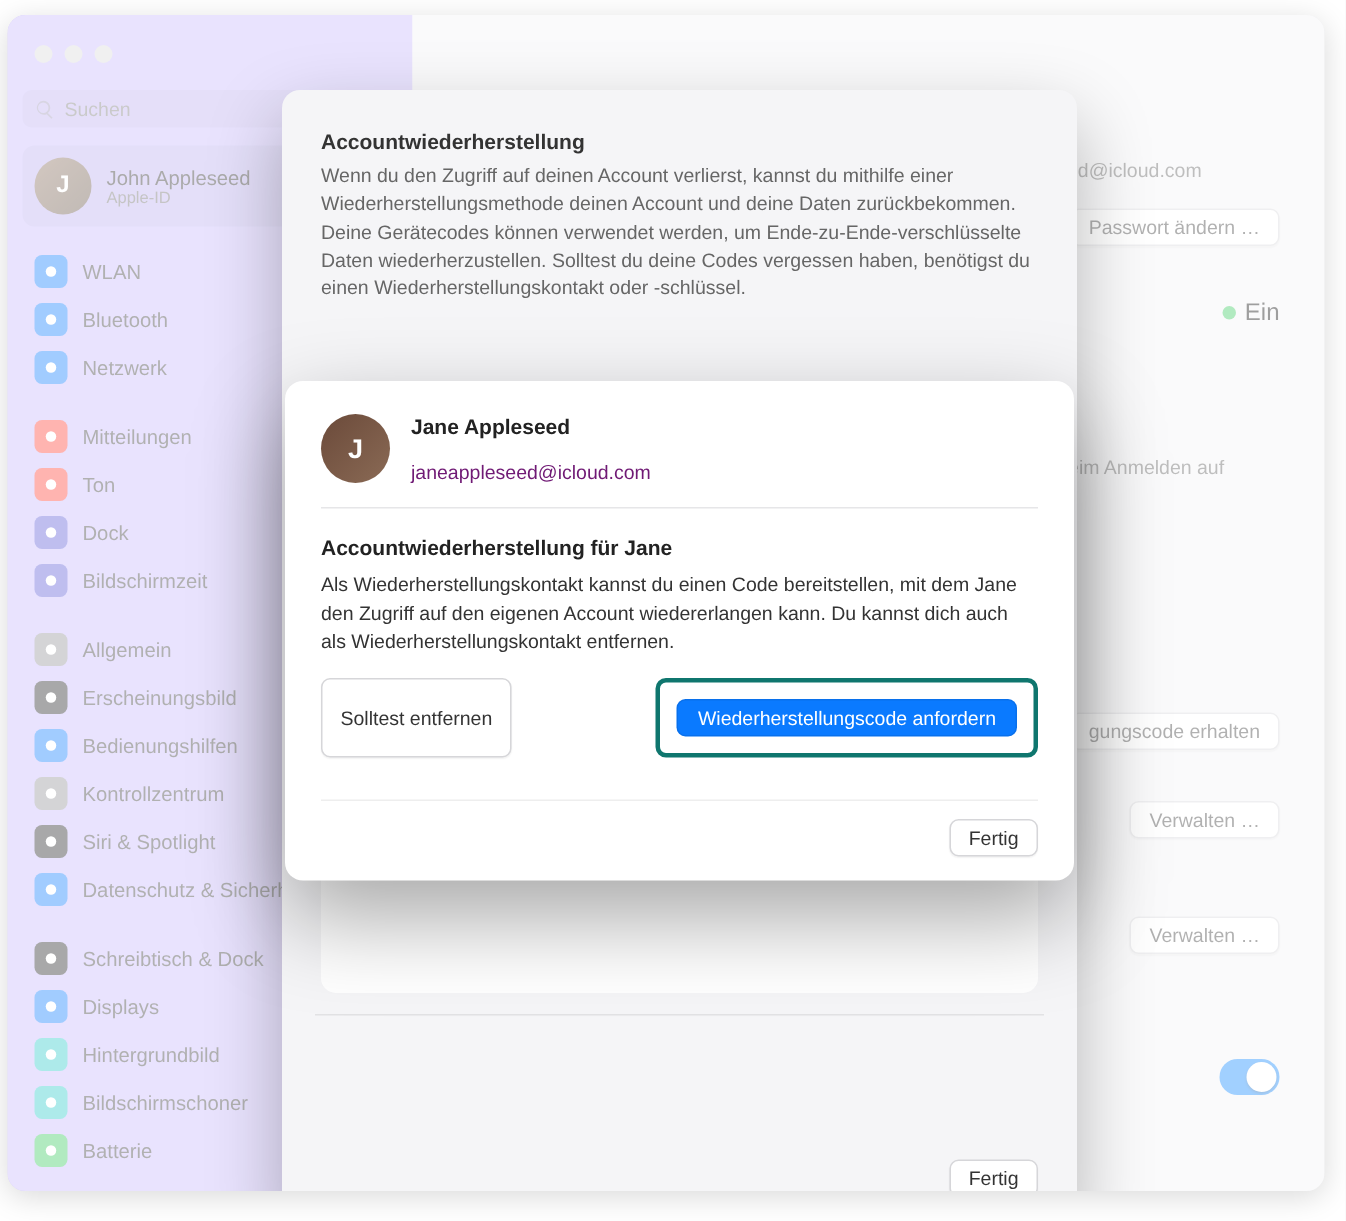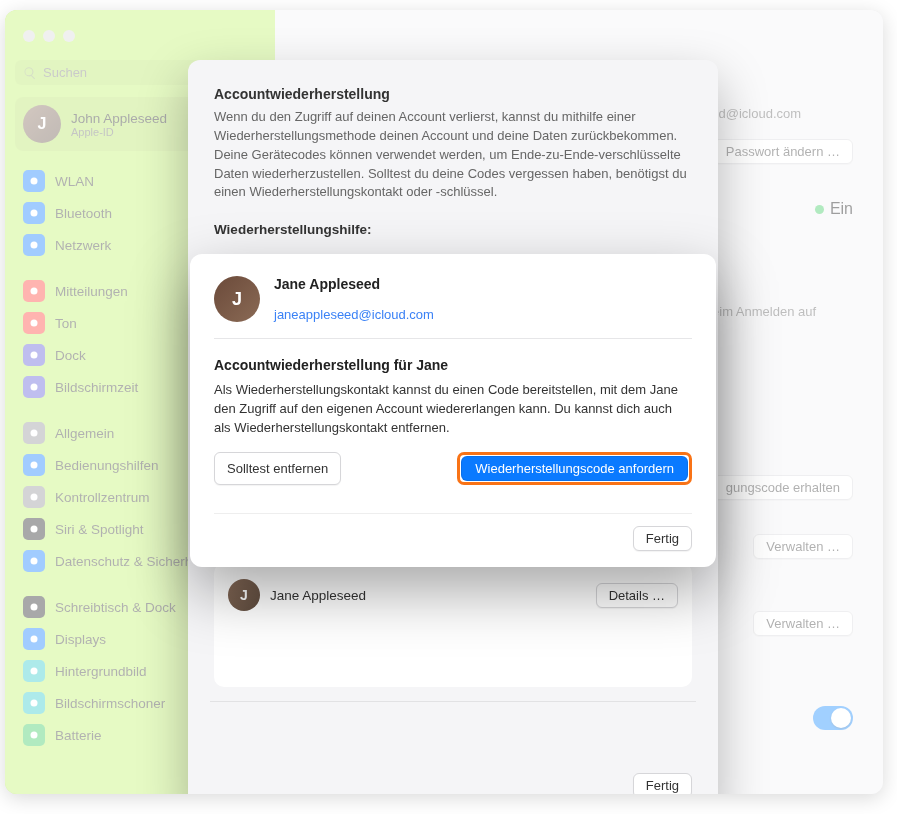--- a/index.html
+++ b/index.html
@@ -7,21 +7,21 @@
 
 .window {
   position: absolute; top: 10px; left: 5px; width: 878px; height: 784px;
   background: #f2f2f4; border-radius: 12px; box-shadow: 0 4px 20px rgba(0,0,0,.15);
   display: flex; overflow: hidden;
 }
 
 .traffic { position: absolute; top: 20px; left: 18px; display: flex; gap: 8px; }
 .tlight { width: 12px; height: 12px; border-radius: 50%; background: #d8d8d8; }
 
-.sidebar { width: 270px; background: #bef264; padding: 50px 10px 10px 10px; overflow-y: auto; }
+.sidebar { width: 270px; background: #c4b5fd; padding: 50px 10px 10px 10px; overflow-y: auto; }
 .search { background: rgba(0,0,0,.05); border-radius: 6px; padding: 5px 8px; display: flex; align-items: center; gap: 6px; margin-bottom: 12px; }
 .search svg { width: 14px; height: 14px; opacity: .5; }
 .search input { border: none; background: transparent; outline: none; font-size: 13px; flex: 1; color: #555; }
 
 .user-row { display: flex; align-items: center; gap: 10px; padding: 8px; background: rgba(0,0,0,.06); border-radius: 8px; margin-bottom: 14px; }
 .avatar { width: 38px; height: 38px; border-radius: 50%; background: linear-gradient(135deg,#8a6d5a,#5c4a3d); flex-shrink: 0; display:flex;align-items:center;justify-content:center;color:#fff;font-size:16px;font-weight:600; }
 .avatar.small { width: 32px; height: 32px; font-size: 14px;}
 .avatar.jane { background: linear-gradient(135deg,#6b4a3a,#8a6a55); width:46px;height:46px;font-size:18px;}
 .user-name { font-size: 13.5px; color: #222; }
 .user-sub { font-size: 11px; color: #666; }
@@ -59,26 +59,26 @@
 .sheet1-footer { position: absolute; right: 26px; bottom: 16px; }
 
 
 .sheet2 {
   position: absolute; top: 244px; left: 185px; width: 526px;
   background: #fff; border-radius: 12px; box-shadow: 0 24px 60px rgba(0,0,0,.35);
   padding: 22px 24px 16px;
 }
 .contact-head { display: flex; align-items: center; gap: 14px; padding-bottom: 16px; border-bottom: 1px solid #e6e6e8; margin-bottom: 18px; }
 .contact-head .cn { font-size: 14px; font-weight: 700; color: #222; }
-.contact-head .ce { font-size: 13px; color: #3b82f6; margin-top: 15px; }
+.contact-head .ce { font-size: 13px; color: #701a75; margin-top: 15px; }
 .sheet2 h4 { font-size: 14px; font-weight: 700; color: #222; margin-bottom: 8px; }
 .sheet2 .body { font-size: 13px; color: #333; line-height: 1.45; margin-bottom: 14px; }
 .actions { display: flex; gap: 12px; margin-bottom: 28px; }
 .btn-primary { background: #0a7aff; color: #fff; border: none; border-radius: 6px; padding: 5px 14px; font-size: 13px; box-shadow: inset 0 0 0 1px rgba(0,0,0,.08); }
-.highlight-box { border: 3px solid #f97316; border-radius: 7px; padding: 1px; display: inline-block; }
+.highlight-box { border: 3px solid #0f766e; border-radius: 7px; padding: 11px; display: inline-block; }
 .done-row { text-align: right; border-top: 1px solid #eee; padding-top: 12px; }
 
 
 .rcol { position: absolute; right: 30px; top: 90px; width: 180px; }
 .rtxt { font-size: 13px; color: #555; padding: 6px 0; }
 </style>
 </head>
 <body>
 
 <div class="window">
@@ -163,20 +163,28 @@
           <span>Bildschirmzeit</span>
         </li>
         <div class="side-gap"></div>
         <li class="side-item">
           <span class="sicon" style="background: rgb(142, 142, 147);">
             <svg viewBox="0 0 24 24">
               <circle cx="12" cy="12" r="6"></circle>
             </svg>
           </span>
           <span>Allgemein</span>
+        </li>
+        <li class="side-item">
+          <span class="sicon" style="background: rgb(28, 28, 30);">
+            <svg viewBox="0 0 24 24">
+              <circle cx="12" cy="12" r="6"></circle>
+            </svg>
+          </span>
+          <span>Erscheinungsbild</span>
         </li>
         <li class="side-item">
           <span class="sicon" style="background: rgb(10, 122, 255);">
             <svg viewBox="0 0 24 24">
               <circle cx="12" cy="12" r="6"></circle>
             </svg>
           </span>
           <span>Bedienungshilfen</span>
         </li>
         <li class="side-item">
@@ -259,21 +267,20 @@
       <div class="rt" style="margin-top:52px"><button class="btn">Verwalten …</button></div>
       <div class="rt" style="margin-top:70px"><span class="toggle"></span></div>
     </div>
   </div>
 
   <div class="dim-overlay"></div>
 
   <div class="sheet1">
     <h3>Accountwiederherstellung</h3>
     <div class="desc">Wenn du den Zugriff auf deinen Account verlierst, kannst du mithilfe einer Wiederherstellungsmethode deinen Account und deine Daten zurückbekommen. Deine Gerätecodes können verwendet werden, um Ende-zu-Ende-verschlüsselte Daten wiederherzustellen. Solltest du deine Codes vergessen haben, benötigst du einen Wiederherstellungskontakt oder -schlüssel.</div>
-    <div class="sub-h">Wiederherstellungshilfe:</div>
 
     <div style="height:260px"></div>
 
     <div class="desc" style="margin-bottom:12px">verwenden, wenn du den Zugriff auf deinen Account verlierst.</div>
     <div class="sub-h">Accountwiederherstellung für:</div>
     <div class="scard">
       <div class="row">
         <div class="avatar small">J</div>
         <div style="font-size:13.5px;color:#333;flex:1">Jane Appleseed</div>
         <button class="btn">Details …</button>

